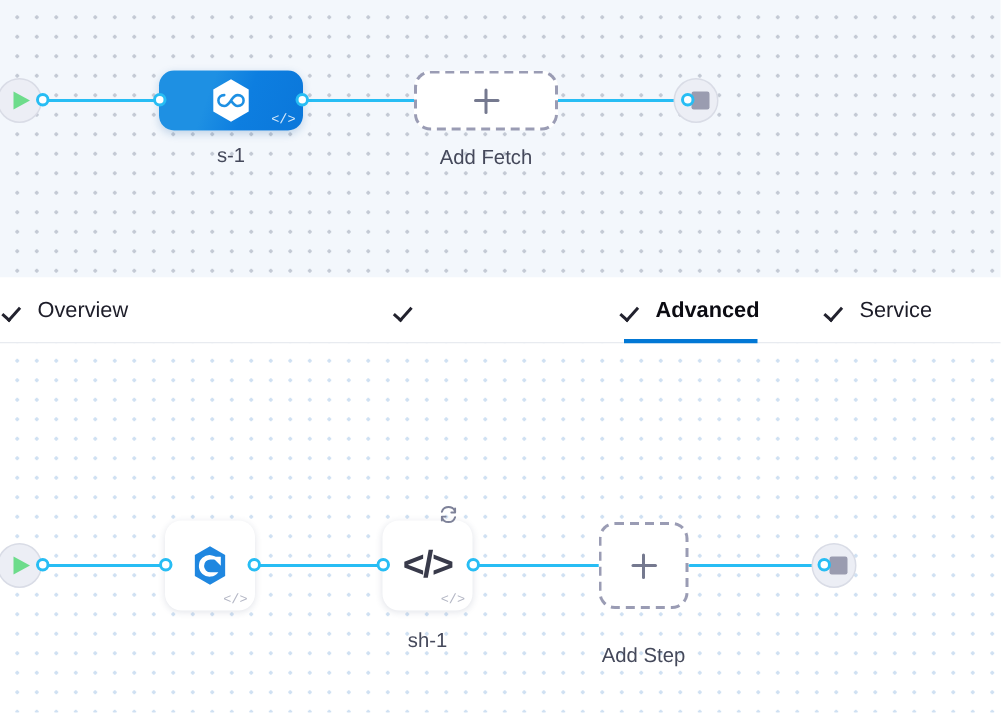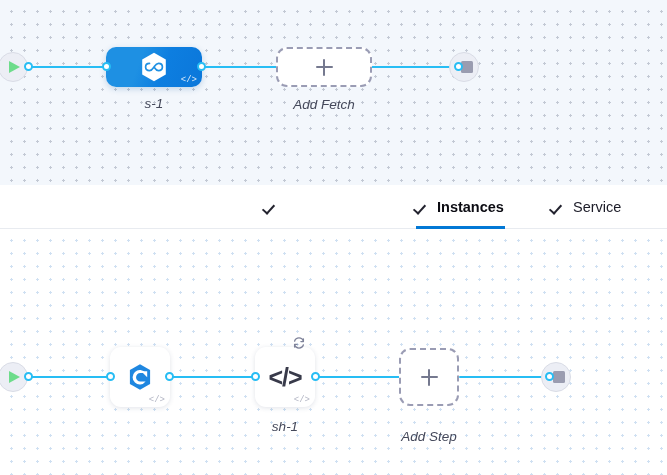--- a/index.html
+++ b/index.html
@@ -157,21 +157,20 @@
     border-radius: 1.5px;
   }
 
   .node-label {
     position: absolute;
     text-align: center;
     font-size: 13.5px;
     color: #45495b;
     white-space: nowrap;
     transform: translateX(-50%);
-    font-style: italic;
   }
 
   
   .stage-node {
     position: absolute;
     width: 96px;
     height: 40px;
     border-radius: 10px;
     background: linear-gradient(110deg, #1e90e3 0%, #1e90e3 35%, #0d7ee0 60%, #0b77da 100%);
     box-shadow: 0 2px 6px rgba(22,90,160,0.22);
@@ -314,30 +313,35 @@
       <div class="port" style="left:454px; top:62px;"></div>
       <div class="terminal" style="left:449px; top:52px;">
         <div class="stop-sq" style="margin-left:5px;"></div>
       </div>
 
     </div>
   </div>
 
   <div class="tabbar">
 
+    <div class="tab" style="left:0px; padding-left:4px;">
+      <span class="tab-check"></span>
+      <span class="tab-label">Overview</span>
+      <span class="tab-underline"></span>
+    </div>
 
 
     <div class="tab" style="left:265px;">
       <span class="tab-check"></span>
       <span class="tab-underline"></span>
     </div>
 
     <div class="tab active" style="left:416px; width:89px;">
       <span class="tab-check"></span>
-      <span class="tab-label">Instances</span>
+      <span class="tab-label">Advanced</span>
       <span class="tab-underline"></span>
     </div>
 
     <div class="tab" style="left:552px;">
       <span class="tab-check"></span>
       <span class="tab-label">Service</span>
       <span class="tab-underline"></span>
     </div>
 
   </div>

